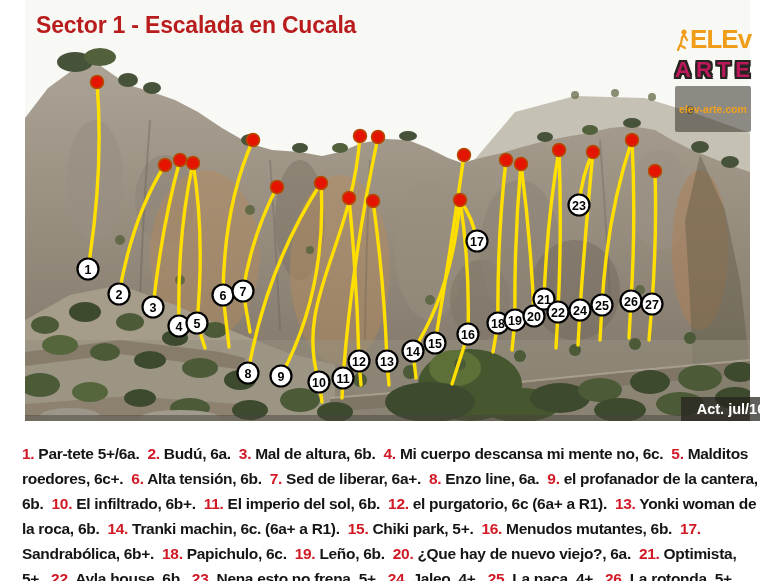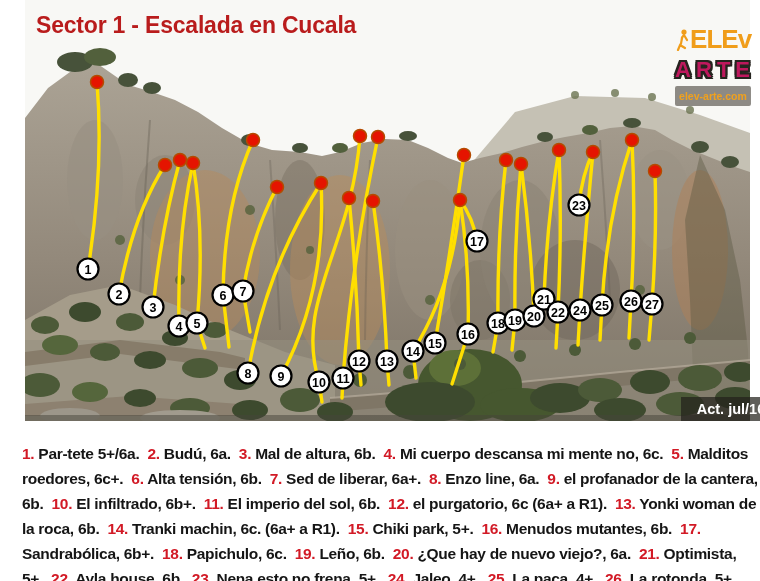--- a/index.html
+++ b/index.html
@@ -16,21 +16,21 @@
   .logo { position:absolute; right:5px; top:24px; text-align:left; line-height:1; }
   .logo-elev {
     color:#f09d1a; font:bold 26px "Liberation Sans", sans-serif; letter-spacing:-1px;
   }
   .logo-elev svg { vertical-align:-3px; margin-right:1px; }
   .logo-arte {
     margin-top:2px; color:#be185d; font:bold 22px "Liberation Sans", sans-serif; letter-spacing:5px;
     text-shadow:-2px -2px 0 #26241f, 2px -2px 0 #26241f, -2px 2px 0 #26241f, 2px 2px 0 #26241f, 0 2px 0 #26241f, 2px 0 0 #26241f, -2px 0 0 #26241f, 0 -2px 0 #26241f;
   }
   .logo-domain {
-    margin-top:3px; display:inline-block; padding:4px 4px; border-radius:2px;
+    margin-top:3px; display:inline-block; padding:17px 4px; border-radius:2px;
     color:#f0a11e; font:bold 10.5px "Liberation Sans", sans-serif;
     background:rgba(52,47,39,0.55);
   }
   .badge {
     position:absolute; left:649px; top:397px; width:100px; height:24px;
     background:rgba(35,33,28,0.72); color:#ffffff; text-align:center;
     font:bold 14.5px/24px "Liberation Sans", sans-serif;
     margin-left:32px;
   }
   .legend {

